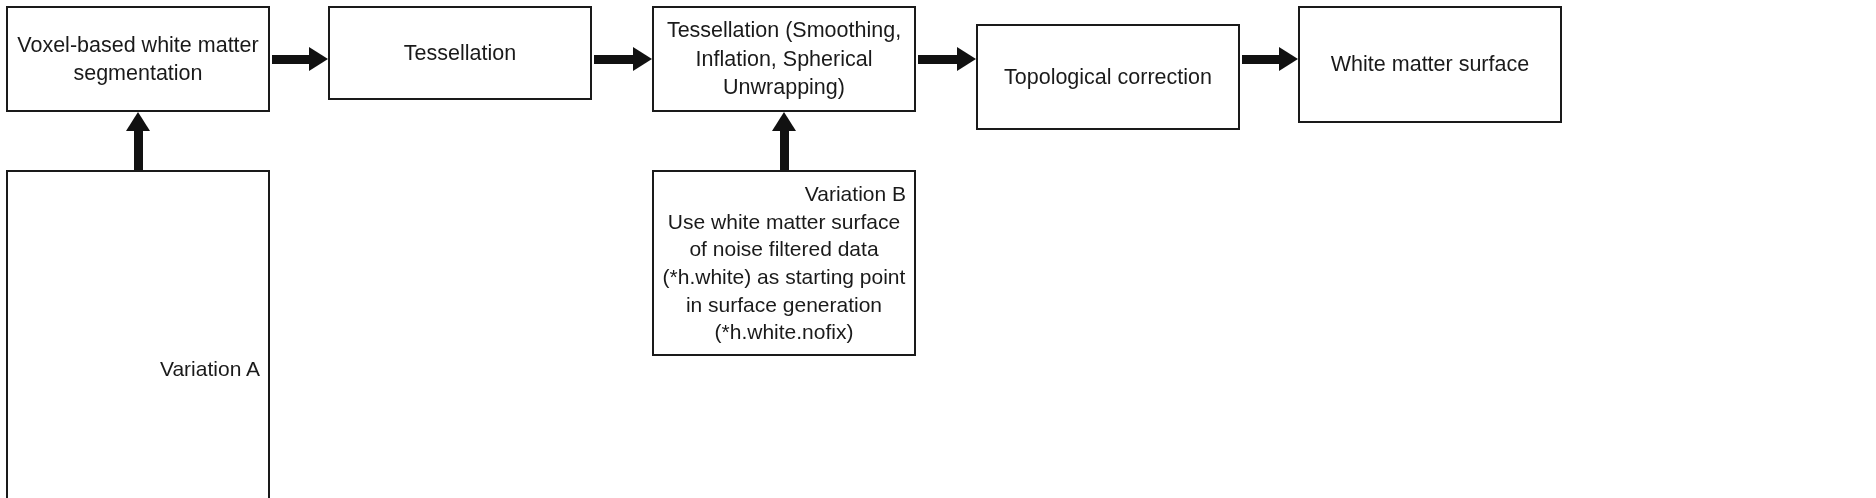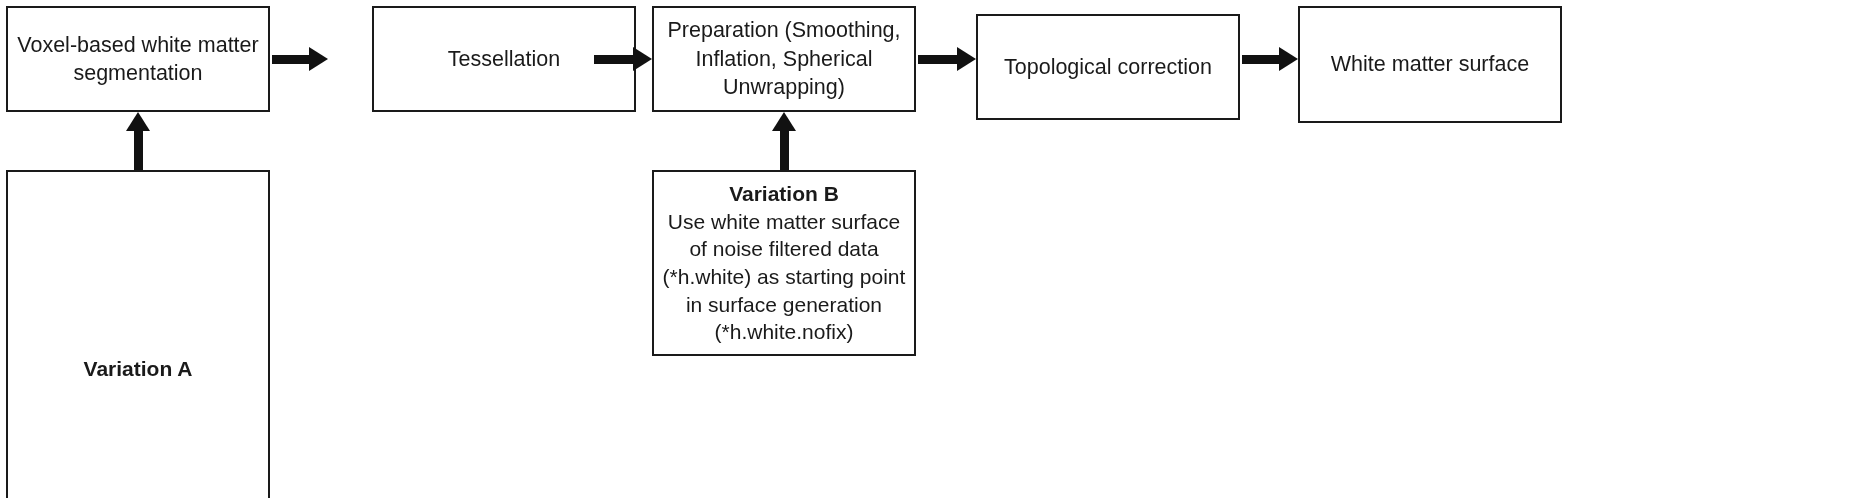--- a/index.html
+++ b/index.html
@@ -31,27 +31,28 @@
     font-size: 21.5px;
     color: #1a1a1a;
     padding: 4px 8px;
   }
   .node .txt {
     width: 100%;
     white-space: pre-line;
   }
   .node .title {
     display: block;
-    font-weight: bold;
+    font-weight: normal;
+    text-align: right;
   }
   
   #box-wm-seg   { left: 6px;    top: 6px;   width: 264px;  height: 106px; }
-  #box-tess     { left: 328px;  top: 6px;   width: 264px;  height: 106px; margin-left: 44px; }
+  #box-tess     { left: 328px;  top: 6px;   width: 264px;  height: 94px; }
   #box-prep     { left: 652px;  top: 6px;   width: 264px;  height: 106px; }
-  #box-topo     { left: 976px;  top: 14px;   width: 264px;  height: 106px; }
+  #box-topo     { left: 976px;  top: 24px;   width: 264px;  height: 106px; }
   #box-wms      { left: 1298px; top: 6px;   width: 264px;  height: 117px; }
   
   #box-var-a    { left: 6px;    top: 170px; width: 264px;  height: 397px; font-size: 21px; }
   #box-var-b    { left: 652px;  top: 170px; width: 264px;  height: 186px; font-size: 21px; }
 
   
   .h-arrow {
     position: absolute;
     height: 30px;
     display: block;
@@ -116,21 +117,21 @@
 
   <div class="node" id="box-wm-seg">
     <span class="txt">Voxel-based white matter segmentation</span>
   </div>
 
   <div class="node" id="box-tess">
     <span class="txt">Tessellation</span>
   </div>
 
   <div class="node" id="box-prep">
-    <span class="txt">Preparation (Smoothing, Inflation, Spherical Unwrapping)</span>
+    <span class="txt">Tessellation (Smoothing, Inflation, Spherical Unwrapping)</span>
   </div>
 
   <div class="node" id="box-topo">
     <span class="txt">Topological correction</span>
   </div>
 
   <div class="node" id="box-wms">
     <span class="txt">White matter surface</span>
   </div>
 

